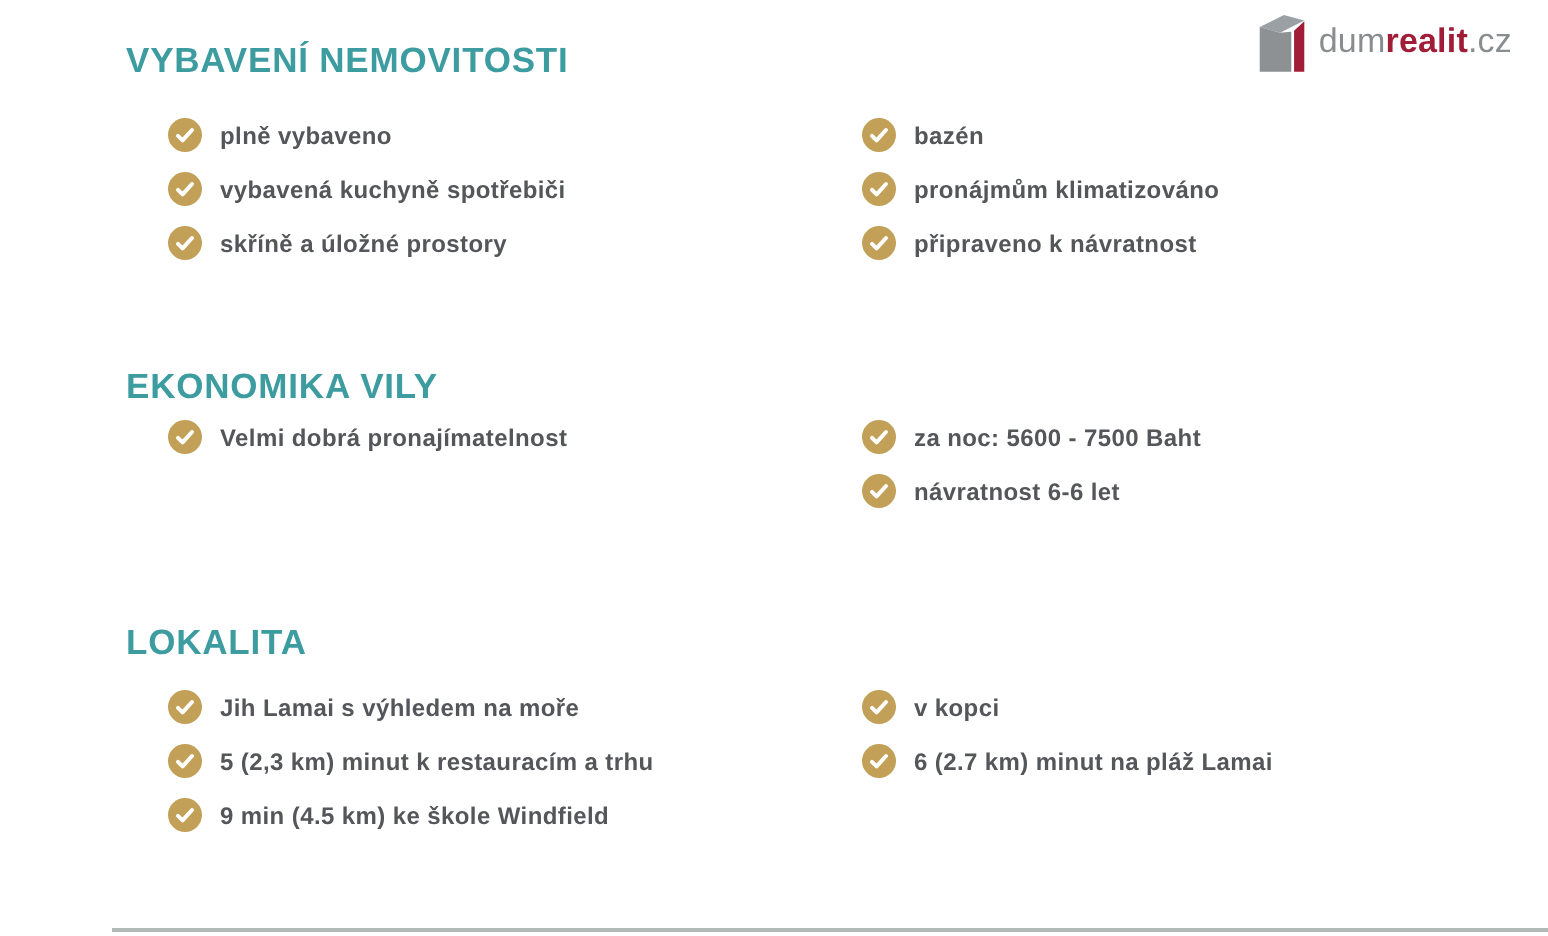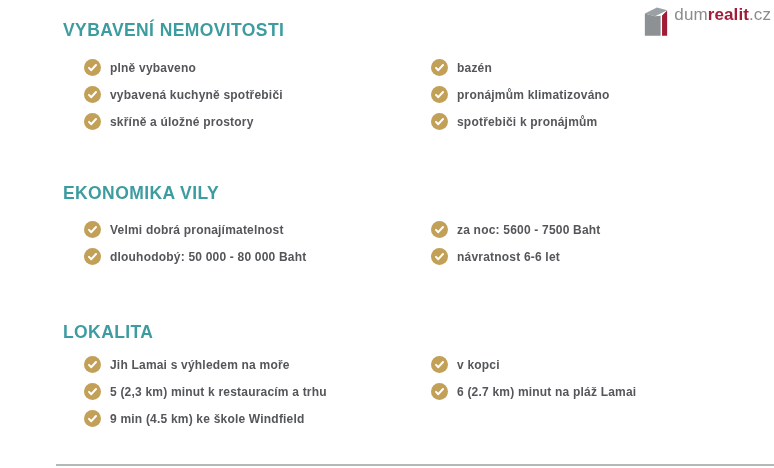--- a/index.html
+++ b/index.html
@@ -21,39 +21,40 @@
     line-height: 20px;
     font-weight: bold;
     letter-spacing: 0.4px;
     color: var(--heading, #3d9ca0);
   }
   .title-s1 { padding-top: 20px; }
   .title-s2 { margin-top: 48px; }
   .title-s3 { margin-top: 52px; }
   .cols { display: flex; padding-left: 84px; }
   .cols-s1 { margin-top: 14px; }
-  .cols-s2 { margin-top: 13px; }
+  .cols-s2 { margin-top: 2px; }
   .cols-s3 { margin-top: 9px; }
   .col-left { width: 347px; flex: 0 0 347px; }
   .col-right { flex: 1; }
   .item { height: 27px; display: flex; align-items: center; }
   .check { flex: 0 0 17px; margin-right: 9px; color: var(--check, #c2a057); }
   .check svg { display: block; width: 17px; height: 17px; }
   .item-label {
     font-size: 12px;
     font-weight: 600;
     letter-spacing: 0.2px;
     color: var(--text, #54565a);
     white-space: nowrap;
   }
   .logo {
     position: absolute;
     top: 5px;
-    right: 3px;
+    right: 18px;
     display: flex;
+    align-items: center;
     text-decoration: none;
     cursor: pointer;
   }
   .logo-icon { margin-right: 5px; }
   .logo-icon svg { display: block; }
   .logo-text {
     font-size: 17px;
     letter-spacing: 0.1px;
     color: var(--logo_gray, #8a8d90);
     white-space: nowrap;
@@ -134,46 +135,37 @@
           </span>
         <span class="item-label">pronájmům klimatizováno</span>
       </div>
       <div class="item">
         <span class="check">
             <svg viewBox="0 0 17 17">
               <circle cx="8.5" cy="8.5" r="8.5" fill="currentColor"></circle>
               <path d="M5 8.9l2.3 2.3 4.7-5.2" stroke="#fff" stroke-width="2" fill="none" stroke-linecap="round" stroke-linejoin="round"></path>
             </svg>
           </span>
-        <span class="item-label">spotřebiči k pronájmům</span>
+        <span class="item-label">připraveno k návratnost</span>
       </div>
     </div>
   </div>
 
   <h2 class="section-title title-s2">EKONOMIKA VILY</h2>
   <div class="cols cols-s2">
     <div class="col-left">
       <div class="item">
         <span class="check">
             <svg viewBox="0 0 17 17">
               <circle cx="8.5" cy="8.5" r="8.5" fill="currentColor"></circle>
               <path d="M5 8.9l2.3 2.3 4.7-5.2" stroke="#fff" stroke-width="2" fill="none" stroke-linecap="round" stroke-linejoin="round"></path>
             </svg>
           </span>
         <span class="item-label">Velmi dobrá pronajímatelnost</span>
       </div>
-      <div class="item">
-        <span class="check">
-            <svg viewBox="0 0 17 17">
-              <circle cx="8.5" cy="8.5" r="8.5" fill="currentColor"></circle>
-              <path d="M5 8.9l2.3 2.3 4.7-5.2" stroke="#fff" stroke-width="2" fill="none" stroke-linecap="round" stroke-linejoin="round"></path>
-            </svg>
-          </span>
-        <span class="item-label">dlouhodobý: 50 000 - 80 000 Baht</span>
-      </div>
     </div>
     <div class="col-right">
       <div class="item">
         <span class="check">
             <svg viewBox="0 0 17 17">
               <circle cx="8.5" cy="8.5" r="8.5" fill="currentColor"></circle>
               <path d="M5 8.9l2.3 2.3 4.7-5.2" stroke="#fff" stroke-width="2" fill="none" stroke-linecap="round" stroke-linejoin="round"></path>
             </svg>
           </span>
         <span class="item-label">za noc: 5600 - 7500 Baht</span>

